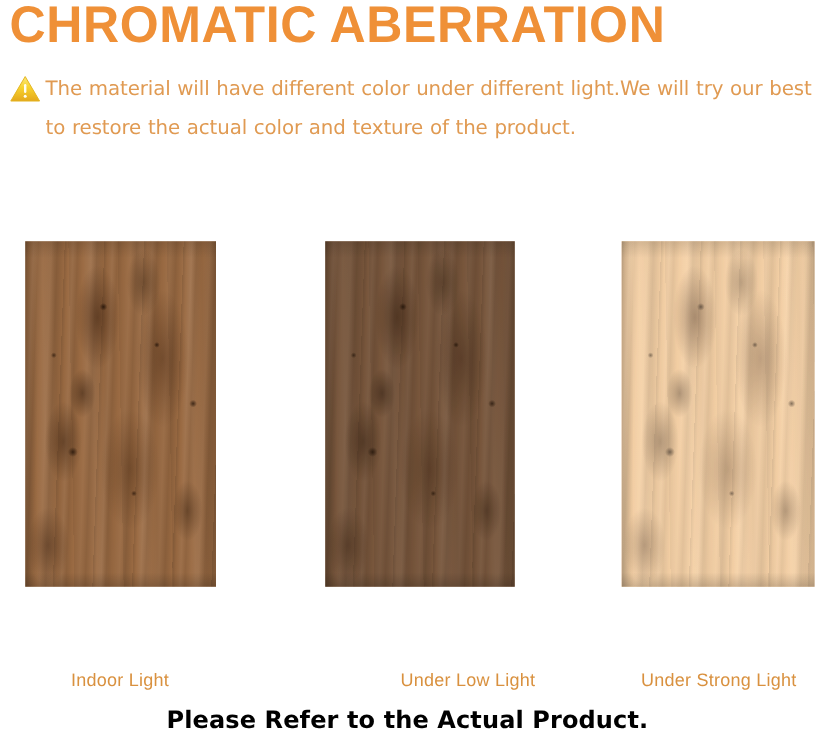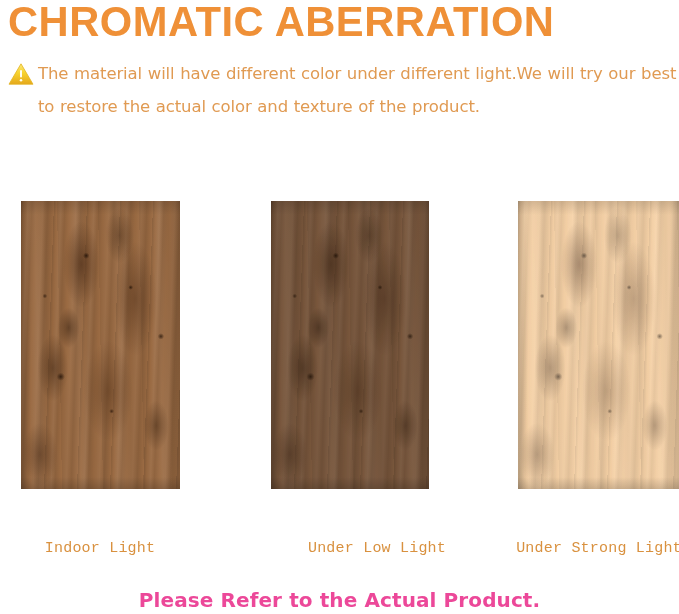--- a/index.html
+++ b/index.html
@@ -135,22 +135,22 @@
         rgba(0,0,0,0.00) 14px,
         rgba(0,0,0,0.00) calc(100% - 12px),
         rgba(0,0,0,0.16) 100%);
   }
   
   .tint { position: absolute; inset: 0; }
 
   
   .caption {
     position: absolute;
-    top: 540px;
-    font-family: Liberation Mono, monospace;
+    top: 559px;
+    font-family: Liberation Sans, sans-serif;
     font-size: 15px;
     color: #d9913f;
     text-align: center;
     letter-spacing: 0.2px;
     white-space: nowrap;
   }
   .cap-1 { left: 0px;   width: 200px; }
   .cap-2 { left: 246px; width: 200px; text-align: right; }
   .cap-3 { left: 499px; width: 200px; }
 
@@ -217,13 +217,13 @@
     <div class="tint" style="background: rgba(255, 240, 215, 0.22);"></div>
     <div class="wood wood-edges"></div>
   </div>
 
 </div>
 
 <div class="caption cap-1" style="color: rgb(217, 145, 63);">Indoor Light</div>
 <div class="caption cap-2" style="color: rgb(217, 145, 63);">Under Low Light</div>
 <div class="caption cap-3" style="color: rgb(217, 145, 63);">Under Strong Light</div>
 
-<div class="footer" style="color: #ec4899;">Please Refer to the Actual Product.</div>
+<div class="footer" style="color: #000000;">Please Refer to the Actual Product.</div>
 
 </body></html>

